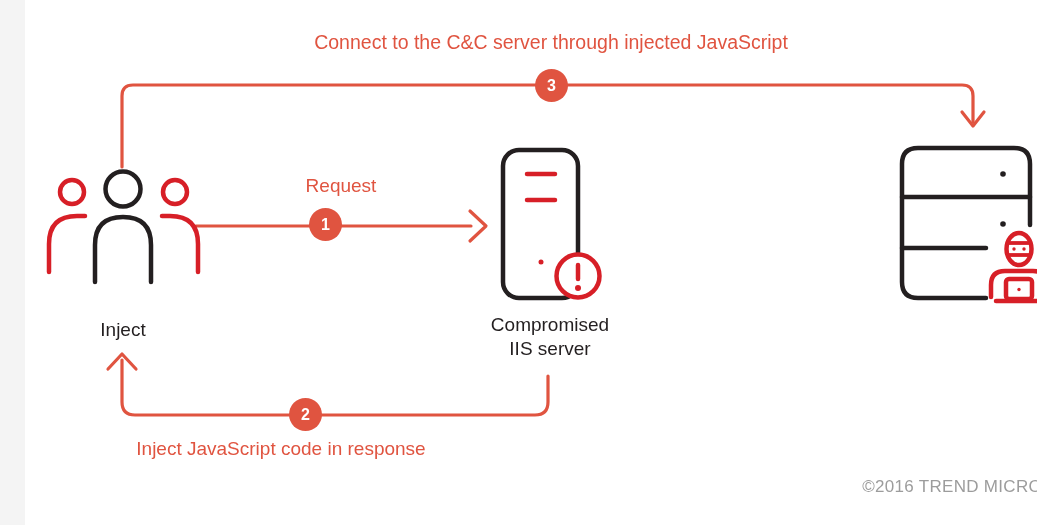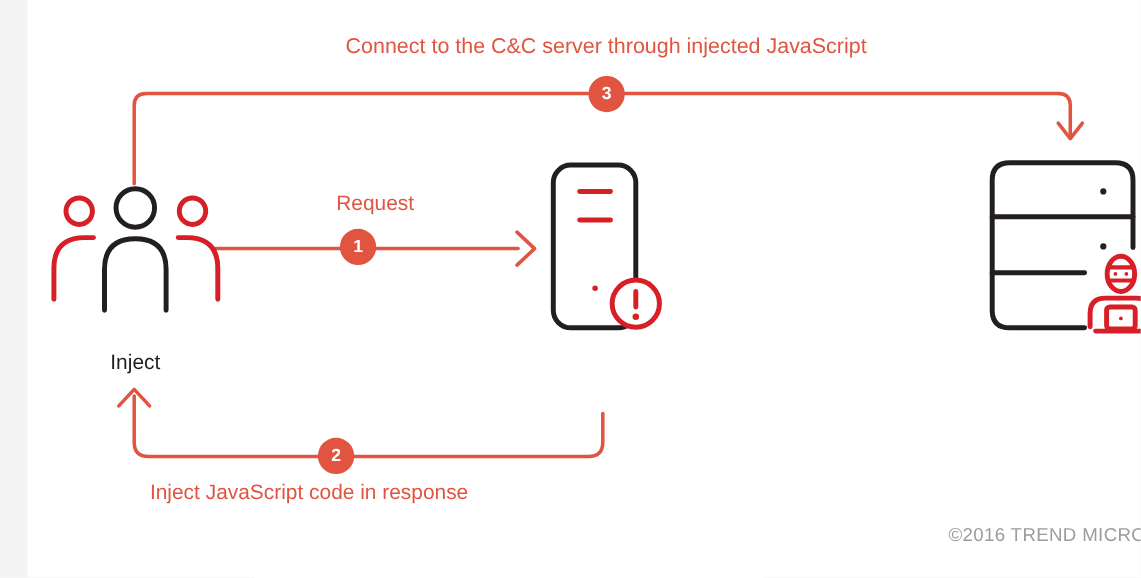--- a/index.html
+++ b/index.html
@@ -116,15 +116,17 @@
 
   <div class="label accent-text top-label">Connect to the C&amp;C server through injected JavaScript</div>
   <div class="label accent-text lbl-19 request-label">Request</div>
   <div class="label accent-text lbl-19 inject-label">Inject JavaScript code in response</div>
 
   <div class="badge badge1">1</div>
   <div class="badge badge2">2</div>
   <div class="badge badge3">3</div>
 
   <div class="label ink-text lbl-19 users-label">Inject</div>
+  <div class="label ink-text lbl-19 iis-label">Compromised
+IIS server</div>
 
   <div class="label copyright muted-text">©2016 TREND MICRO</div>
 </div>
 
 </body></html>

